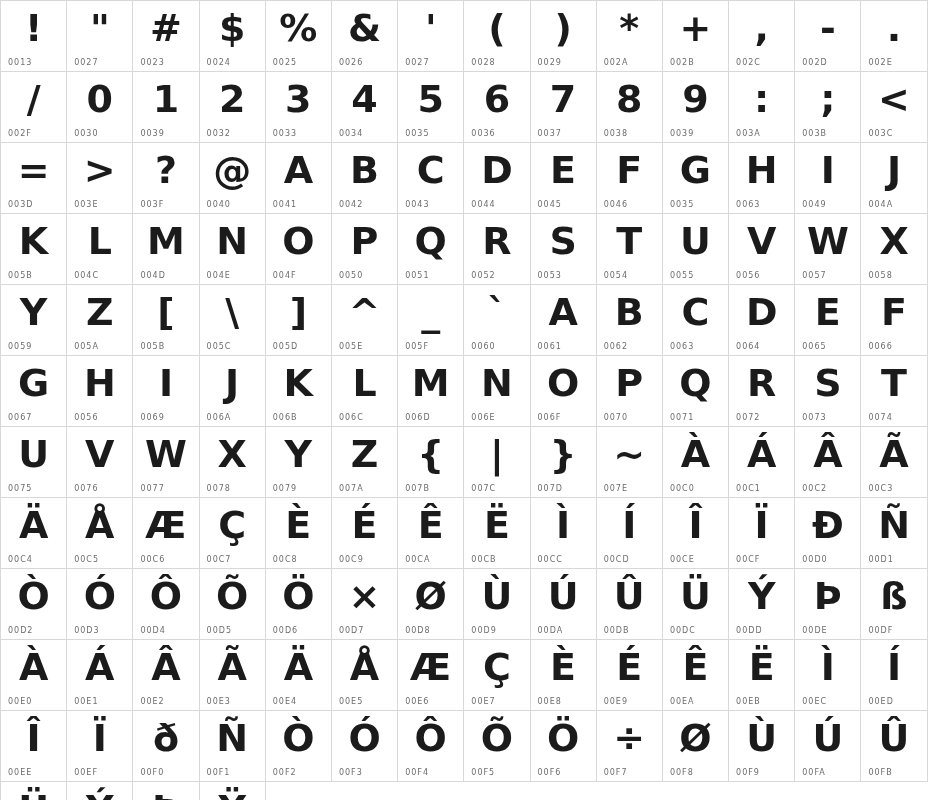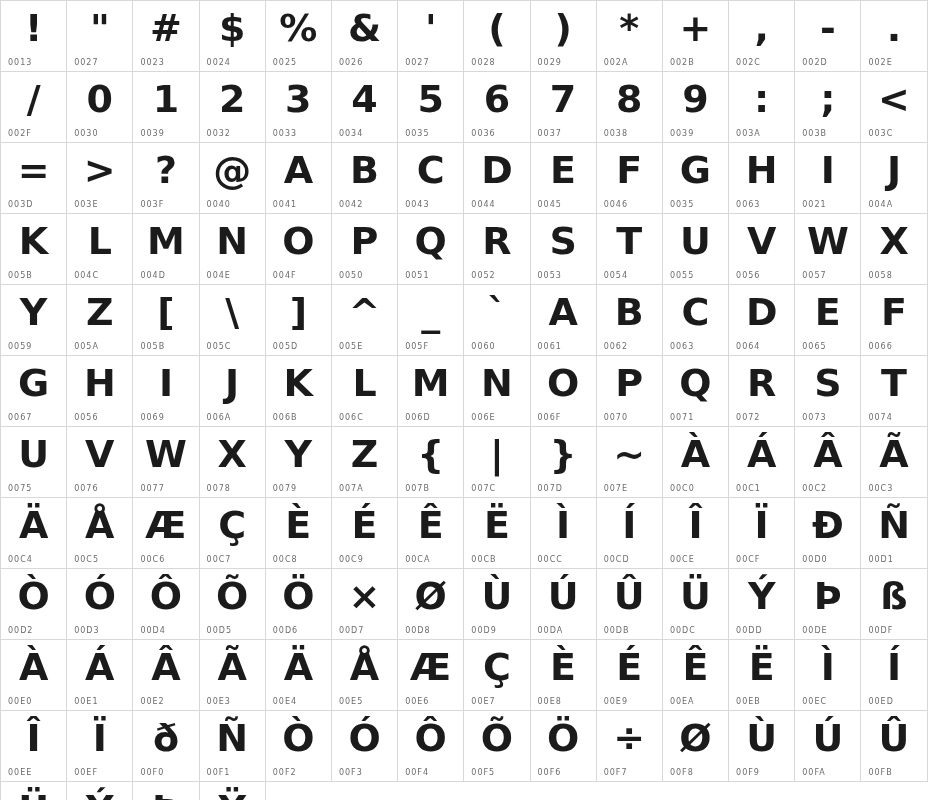--- a/index.html
+++ b/index.html
@@ -213,21 +213,21 @@
     <div class="glyph-cell">
       <div class="glyph-char">G</div>
       <div class="glyph-code">0035</div>
     </div>
     <div class="glyph-cell">
       <div class="glyph-char">H</div>
       <div class="glyph-code">0063</div>
     </div>
     <div class="glyph-cell">
       <div class="glyph-char">I</div>
-      <div class="glyph-code">0021</div>
+      <div class="glyph-code">0049</div>
     </div>
     <div class="glyph-cell">
       <div class="glyph-char">J</div>
       <div class="glyph-code">004A</div>
     </div>
     <div class="glyph-cell">
       <div class="glyph-char">K</div>
       <div class="glyph-code">005B</div>
     </div>
     <div class="glyph-cell">

